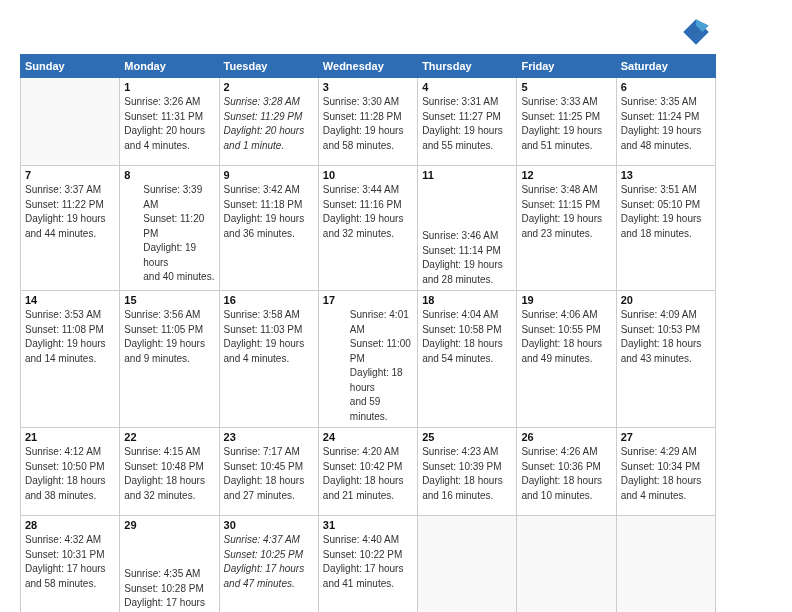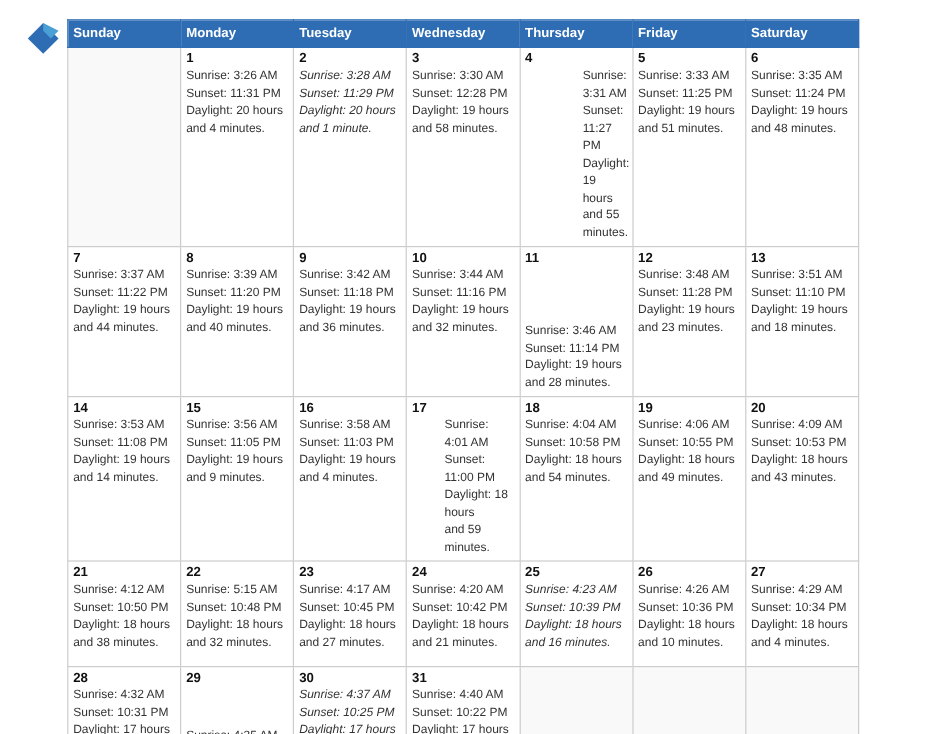--- a/index.html
+++ b/index.html
@@ -8,21 +8,22 @@
       height: 612px;
       font-family: Arial, sans-serif;
       background: #fff;
       overflow: hidden;
     }
     .page {
       width: 736px;
       height: 612px;
       padding: 16px 20px 10px 20px;
       display: flex;
-      flex-direction: row;
+      flex-direction: column;
+      align-items: flex-end;
     }
     .header {
       display: flex;
       justify-content: space-between;
       align-items: flex-start;
       margin-bottom: 6px;
     }
     .logo {
       display: flex;
       align-items: center;
@@ -138,27 +139,27 @@
           <td>
             <span class="day-number">2</span>
             <div class="day-info" style="white-space: pre-line; font-style: italic;">Sunrise: 3:28 AM
 Sunset: 11:29 PM
 Daylight: 20 hours
 and 1 minute.</div>
           </td>
           <td>
             <span class="day-number">3</span>
             <div class="day-info" style="white-space: pre-line;">Sunrise: 3:30 AM
-Sunset: 12:28 PM
+Sunset: 11:28 PM
 Daylight: 19 hours
 and 58 minutes.</div>
           </td>
           <td>
             <span class="day-number">4</span>
-            <div class="day-info" style="white-space: pre-line; margin-left: 48px;">Sunrise: 3:31 AM
+            <div class="day-info" style="white-space: pre-line;">Sunrise: 3:31 AM
 Sunset: 11:27 PM
 Daylight: 19 hours
 and 55 minutes.</div>
           </td>
           <td>
             <span class="day-number">5</span>
             <div class="day-info" style="white-space: pre-line;">Sunrise: 3:33 AM
 Sunset: 11:25 PM
 Daylight: 19 hours
 and 51 minutes.</div>
@@ -174,21 +175,21 @@
         <tr>
           <td>
             <span class="day-number">7</span>
             <div class="day-info" style="white-space: pre-line;">Sunrise: 3:37 AM
 Sunset: 11:22 PM
 Daylight: 19 hours
 and 44 minutes.</div>
           </td>
           <td>
             <span class="day-number">8</span>
-            <div class="day-info" style="white-space: pre-line;">Sunrise: 3:39 AM
+            <div class="day-info" style="white-space: pre-line; margin-left: 19px;">Sunrise: 3:39 AM
 Sunset: 11:20 PM
 Daylight: 19 hours
 and 40 minutes.</div>
           </td>
           <td>
             <span class="day-number">9</span>
             <div class="day-info" style="white-space: pre-line;">Sunrise: 3:42 AM
 Sunset: 11:18 PM
 Daylight: 19 hours
 and 36 minutes.</div>
@@ -203,28 +204,28 @@
           <td>
             <span class="day-number">11</span>
             <div class="day-info" style="white-space: pre-line; margin-top: 48px;">Sunrise: 3:46 AM
 Sunset: 11:14 PM
 Daylight: 19 hours
 and 28 minutes.</div>
           </td>
           <td>
             <span class="day-number">12</span>
             <div class="day-info" style="white-space: pre-line;">Sunrise: 3:48 AM
-Sunset: 11:28 PM
+Sunset: 11:15 PM
 Daylight: 19 hours
 and 23 minutes.</div>
           </td>
           <td>
             <span class="day-number">13</span>
             <div class="day-info" style="white-space: pre-line;">Sunrise: 3:51 AM
-Sunset: 11:10 PM
+Sunset: 05:10 PM
 Daylight: 19 hours
 and 18 minutes.</div>
           </td>
         </tr>
         <tr>
           <td>
             <span class="day-number">14</span>
             <div class="day-info" style="white-space: pre-line;">Sunrise: 3:53 AM
 Sunset: 11:08 PM
 Daylight: 19 hours
@@ -276,42 +277,42 @@
         <tr>
           <td>
             <span class="day-number">21</span>
             <div class="day-info" style="white-space: pre-line;">Sunrise: 4:12 AM
 Sunset: 10:50 PM
 Daylight: 18 hours
 and 38 minutes.</div>
           </td>
           <td>
             <span class="day-number">22</span>
-            <div class="day-info" style="white-space: pre-line;">Sunrise: 5:15 AM
+            <div class="day-info" style="white-space: pre-line;">Sunrise: 4:15 AM
 Sunset: 10:48 PM
 Daylight: 18 hours
 and 32 minutes.</div>
           </td>
           <td>
             <span class="day-number">23</span>
-            <div class="day-info" style="white-space: pre-line;">Sunrise: 4:17 AM
+            <div class="day-info" style="white-space: pre-line;">Sunrise: 7:17 AM
 Sunset: 10:45 PM
 Daylight: 18 hours
 and 27 minutes.</div>
           </td>
           <td>
             <span class="day-number">24</span>
             <div class="day-info" style="white-space: pre-line;">Sunrise: 4:20 AM
 Sunset: 10:42 PM
 Daylight: 18 hours
 and 21 minutes.</div>
           </td>
           <td>
             <span class="day-number">25</span>
-            <div class="day-info" style="white-space: pre-line; font-style: italic;">Sunrise: 4:23 AM
+            <div class="day-info" style="white-space: pre-line;">Sunrise: 4:23 AM
 Sunset: 10:39 PM
 Daylight: 18 hours
 and 16 minutes.</div>
           </td>
           <td>
             <span class="day-number">26</span>
             <div class="day-info" style="white-space: pre-line;">Sunrise: 4:26 AM
 Sunset: 10:36 PM
 Daylight: 18 hours
 and 10 minutes.</div>

